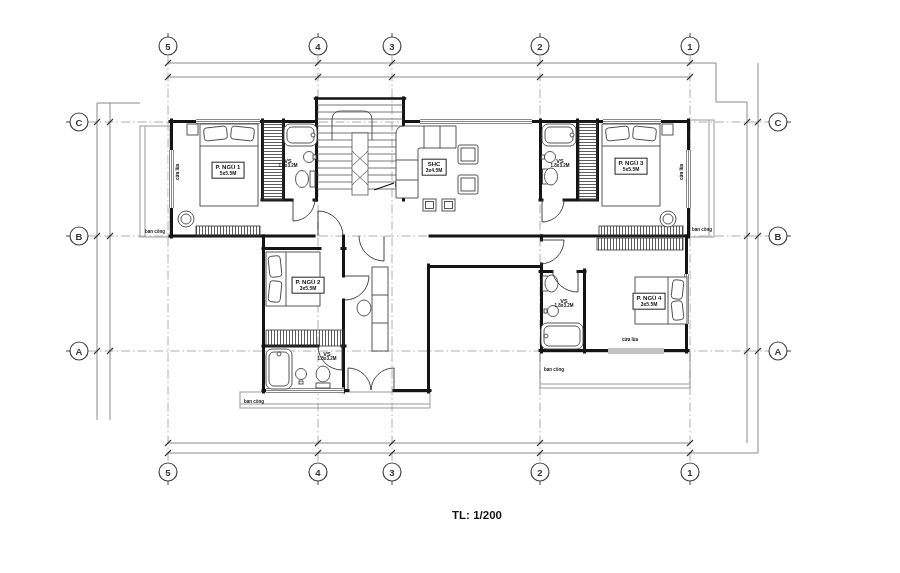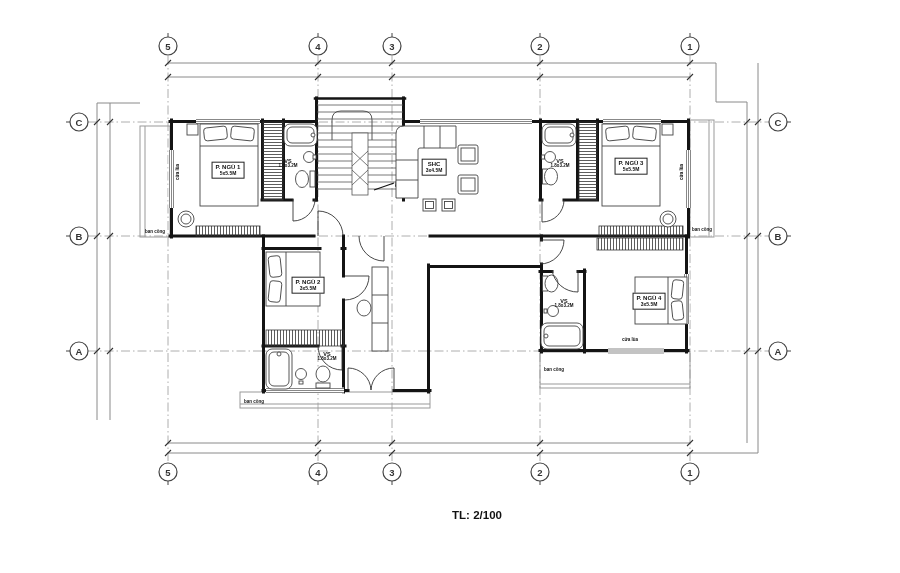--- a/index.html
+++ b/index.html
@@ -343,16 +343,16 @@
 
 <div class="ov tiny" style="left:155px;top:231px">ban công</div>
 <div class="ov tiny" style="left:702px;top:229px">ban công</div>
 <div class="ov tiny" style="left:254px;top:401px">ban công</div>
 <div class="ov tiny" style="left:554px;top:369px">ban công</div>
 <div class="ov tiny vert" style="left:177px;top:172px">cửa lùa</div>
 <div class="ov tiny vert" style="left:681px;top:172px">cửa lùa</div>
 <div class="ov tiny" style="left:630px;top:339px">cửa lùa</div>
 
 <div class="titleblock">
-  <div class="scale">TL: 2/100</div>
+  <div class="scale">TL: 1/200</div>
 </div>
 
 </div>
 
 </body></html>

